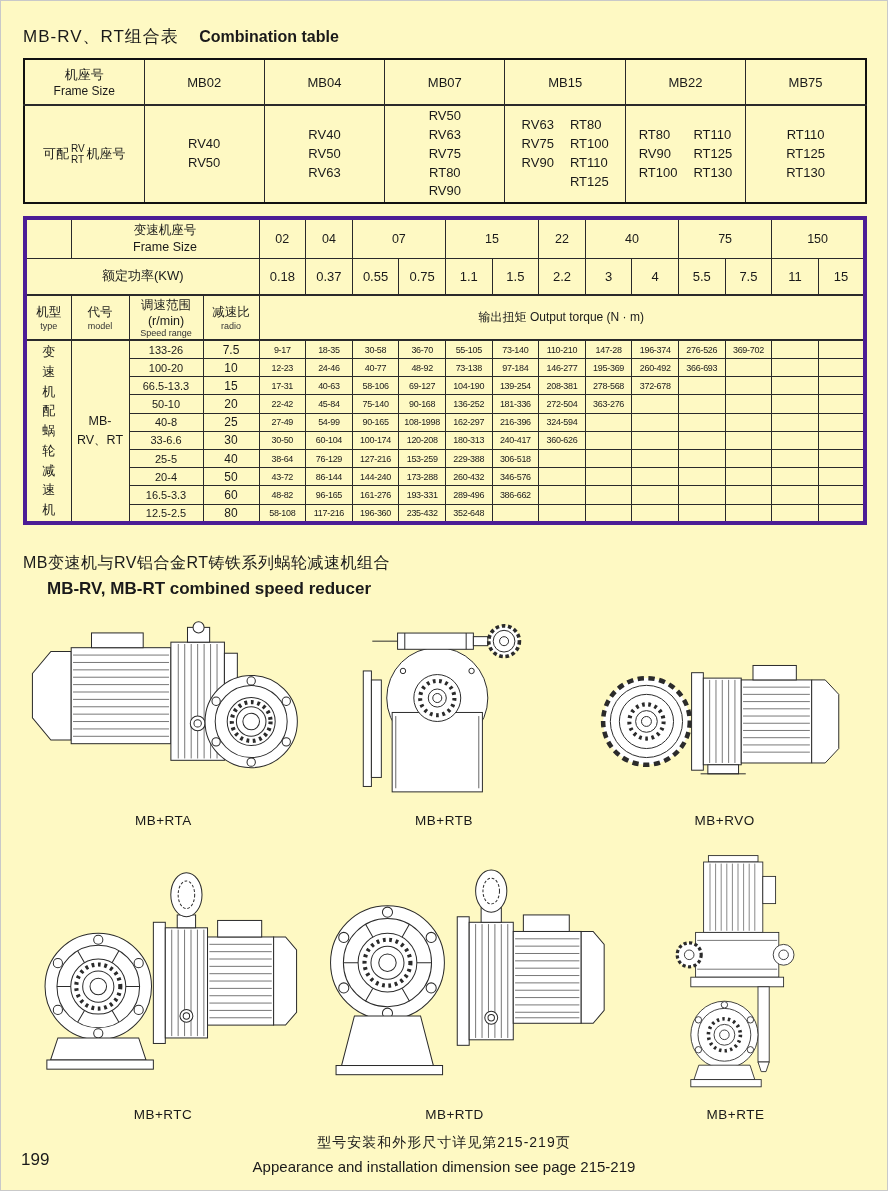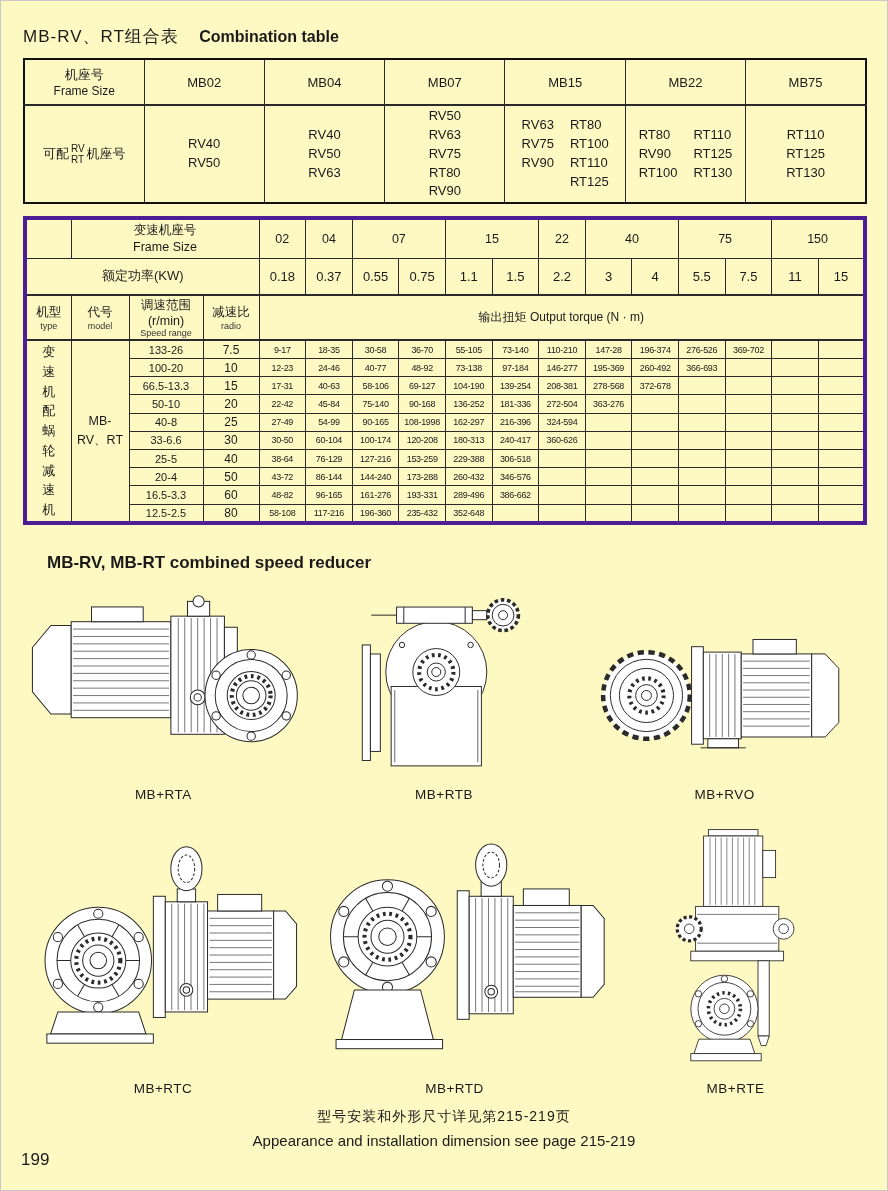--- a/index.html
+++ b/index.html
@@ -44,21 +44,21 @@
   .c-ra { font-size:12px; }
   .c-tq { font-size:9px; letter-spacing:-0.3px; overflow:hidden; }
 
   
   .section { margin-top:28px; }
   .section .zh { font-size:16px; letter-spacing:0.5px; }
   .section .en { font-size:17px; font-weight:bold; margin-top:5px;margin-left:24px; }
 
   
   .drawings { margin-top:16px; }
-  .drow1, .drow2 { display:flex; align-items:flex-end; justify-content:flex-end; }
+  .drow1, .drow2 { display:flex; align-items:flex-end; justify-content:flex-start; }
   .drow2 { margin-top:26px; }
   figure { flex:1; display:flex; flex-direction:column; align-items:center; }
   figcaption { margin-top:13px; font-size:13.5px; letter-spacing:0.5px; }
   .balls   { stroke-dasharray:3 4; stroke-width:4.5; fill:none; }
   .scallop { stroke-dasharray:4 3; stroke-width:4; }
   .scallop2{ stroke-dasharray:7 5; stroke-width:5; }
 
   
   .footer { text-align:center; margin-top:12px; }
   .footer .zh { font-size:14px; letter-spacing:1px; }
@@ -397,20 +397,21 @@
             <td class="c-tq"></td>
             <td class="c-tq"></td>
             <td class="c-tq"></td>
             <td class="c-tq"></td>
             <td class="c-tq"></td>
           </tr>
         </tbody>
     </table>
 
     <div class="section">
+      <div class="zh">MB变速机与RV铝合金RT铸铁系列蜗轮减速机组合</div>
       <div class="en">MB-RV, MB-RT combined speed reducer</div>
     </div>
 
     <div class="drawings">
       <div class="drow1">
 
         <figure>
           <svg width="277" height="180" viewBox="0 0 300 195" fill="none" stroke="#2b2b2b" stroke-width="1.1">
             <path d="M8,58 L28,34 H50 V130 H28 L8,106 Z" fill="#fff"></path>
             <rect x="50" y="30" width="108" height="104" fill="#fff"></rect>

